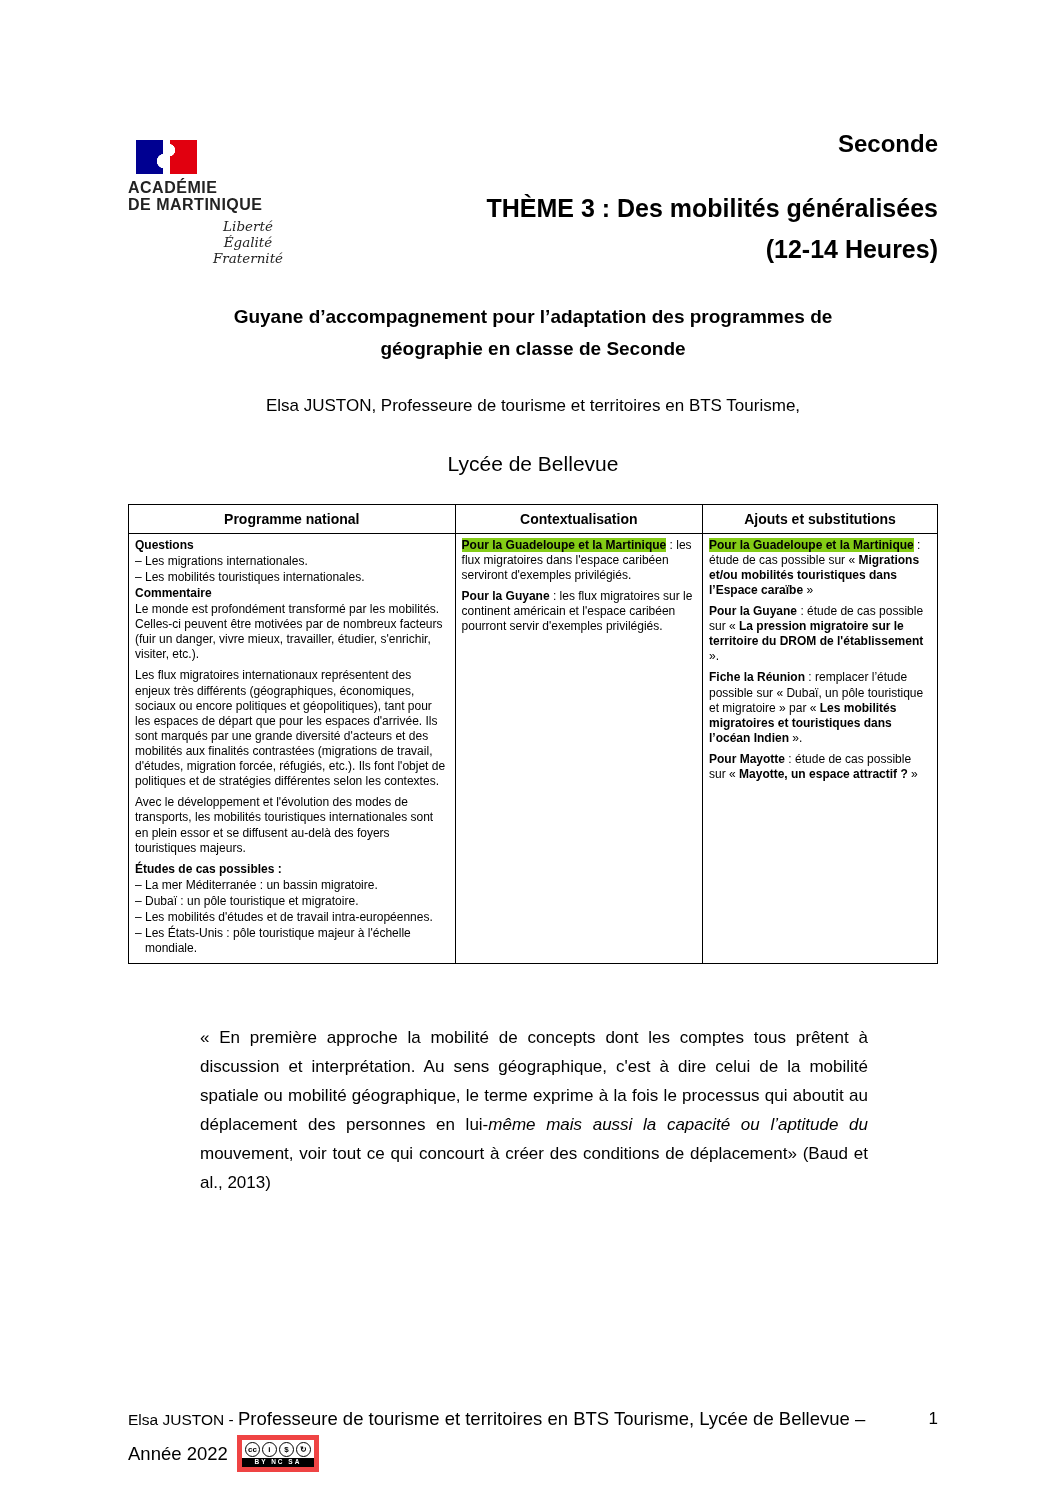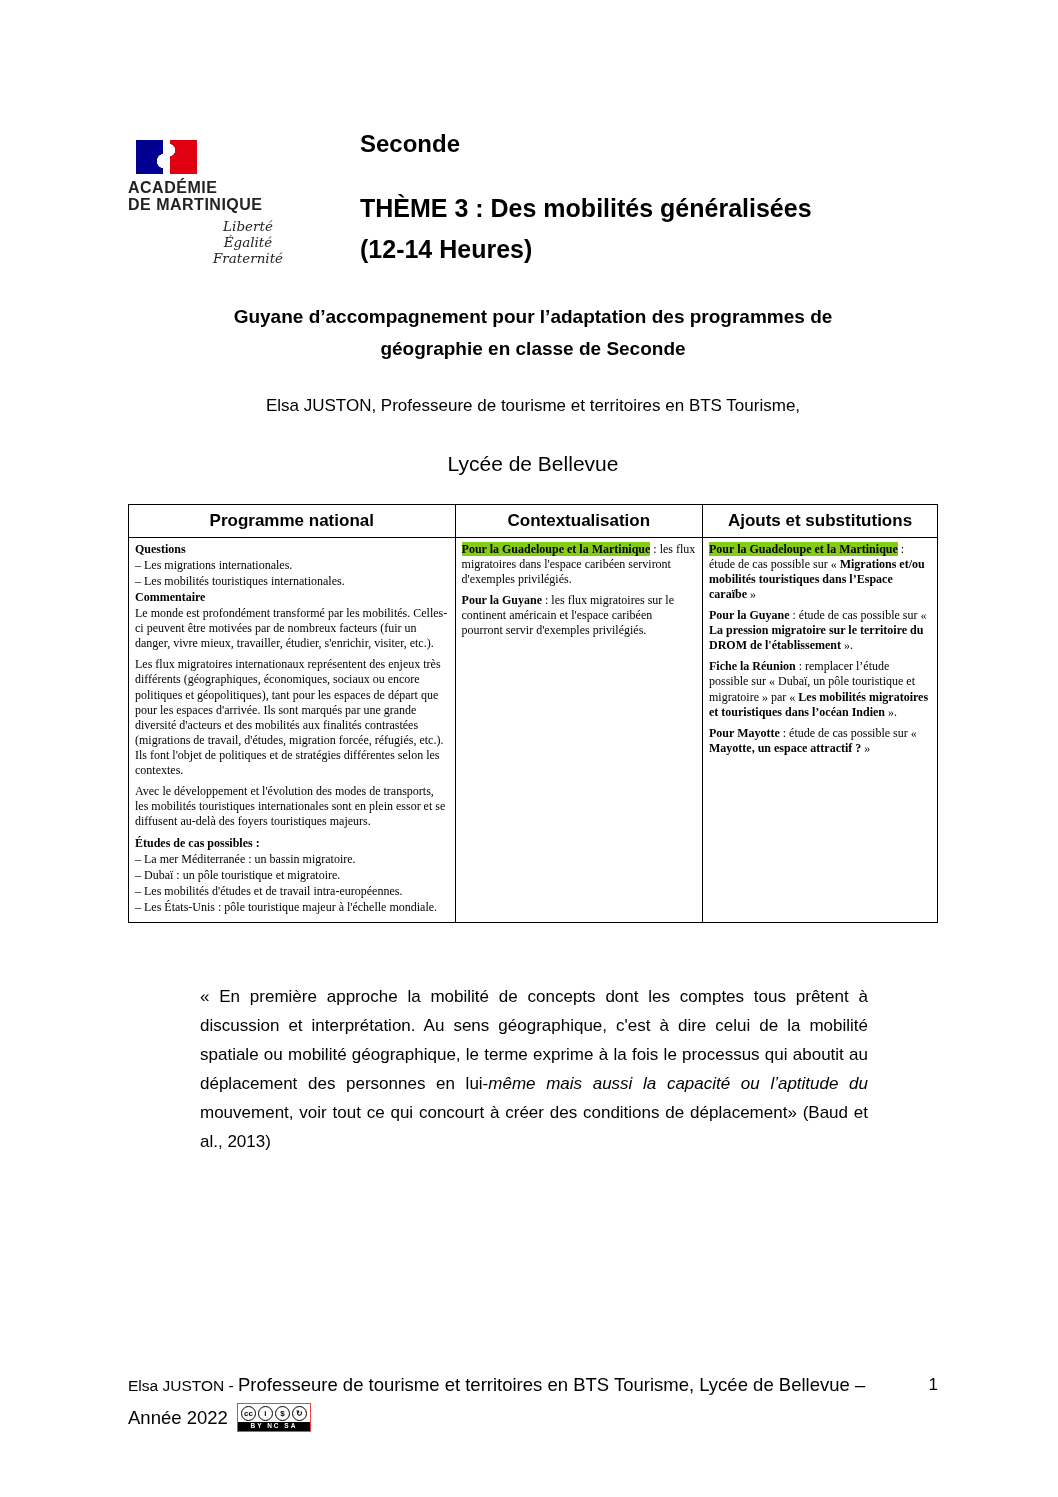--- a/index.html
+++ b/index.html
@@ -24,76 +24,76 @@
     background: radial-gradient(circle at 104% 62%, #ffffff 7px, #000091 7.5px);
   }
   .flag-gap { width: 7px; height: 34px; background: #ffffff; }
   .flag-red {
     width: 27px; height: 34px;
     background: radial-gradient(circle at -4% 30%, #ffffff 6px, #e1000f 6.5px);
   }
   .logo-name { margin-top: 5px; font-weight: bold; font-size: 16px; line-height: 1.07; color: #222; letter-spacing: 0.5px; }
   .logo-motto { margin: 6px 0 0 8px; font-family: "DejaVu Serif", serif; font-style: italic; font-size: 13.5px; line-height: 1.18; color: #222; text-align: center; }
 
-  .titles { flex: 1 1 auto; text-align: left; padding-top: 0; }
+  .titles { flex: 1 1 auto; text-align: right; padding-top: 0; }
   .title-level { font-size: 24px; font-weight: bold; margin: 0 0 30px 0; }
   .title-theme { font-size: 25px; font-weight: bold; margin: 0; line-height: 1.62; }
 
   
   .subtitle { text-align: center; font-size: 19px; font-weight: bold; line-height: 1.7; margin: 32px 0 0 0; }
   .author-line { text-align: center; font-size: 17px; margin: 30px 0 0 0; }
   .school-line { text-align: center; font-size: 21px; margin: 36px 0 0 0; }
   .section-heading { font-size: 20.5px; font-weight: bold; margin: 32px 0 0 0; }
 
   
   table.prog-table {
     border-collapse: collapse;
     width: 810px;
     margin-top: 28px;
     table-layout: fixed;
   }
   .prog-table th, .prog-table td { border: 1.6px solid #000; }
-  .prog-table th { font-size: 17px; font-weight: bold; text-align: center; padding: 6px 4px; }
+  .prog-table th { font-size: 14px; font-weight: bold; text-align: center; padding: 6px 4px; }
   .prog-table td { vertical-align: top; font-size: 12px; line-height: 1.26; padding: 4px 6px 6px 6px; }
   .col-w1 { width: 40.6%; }
   .col-w2 { width: 30.5%; }
   .col-w3 { width: 28.9%; }
-  .prog-table p { margin: 0 0 6px 0; font-family: Liberation Serif, serif; }
+  .prog-table p { margin: 0 0 6px 0; }
   .prog-table p.tight { margin-bottom: 1px; }
   .bold { font-weight: bold; }
   .hl { background: #84cc16; font-weight: bold; }
   .dash-item { padding-left: 10px; text-indent: -10px; margin-bottom: 1px !important; }
 
   
   .quote {
     width: 668px;
     margin: 60px 0 0 72px;
     font-size: 17px;
     line-height: 1.7;
     text-align: justify;
   }
   .quote .ital { font-style: italic; }
 
   
   .footer {
     position: absolute;
     left: 128px;
-    top: 1368px;
+    top: 1402px;
     width: 810px;
     font-size: 18.5px;
     line-height: 1.8;
   }
   .footer-text { max-width: 762px; }
   .footer-name { font-size: 15.5px; }
   .page-num { position: absolute; right: 0; top: 2px; font-size: 17px; }
 
   .cc-badge {
     display: inline-block;
     vertical-align: -4px;
-    border: 1px solid #ef4444;
+    border: 5px solid #ef4444;
     background: #fff;
     padding: 0;
     line-height: 0;
     margin-left: 4px;
   }
   .cc-icons { display: flex; align-items: center; gap: 2px; padding: 2px 3px 1px 3px; }
   .cc-circle {
     display: inline-flex; align-items: center; justify-content: center;
     width: 13px; height: 13px; border: 1.6px solid #000; border-radius: 50%;
     font-size: 8px; font-weight: bold; line-height: 1; color: #000;

